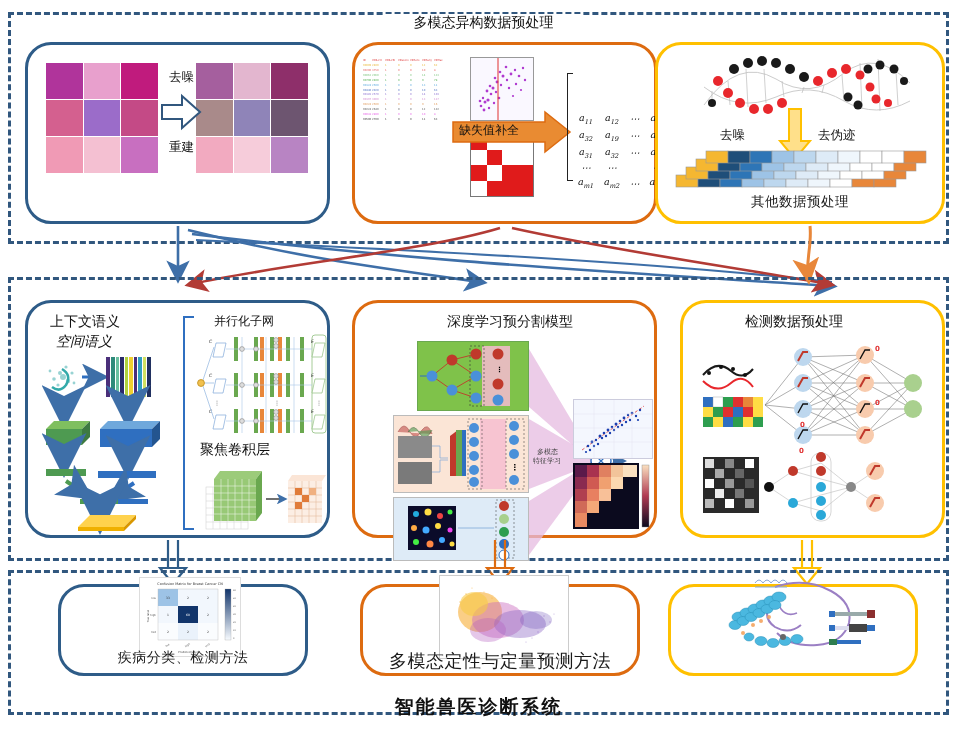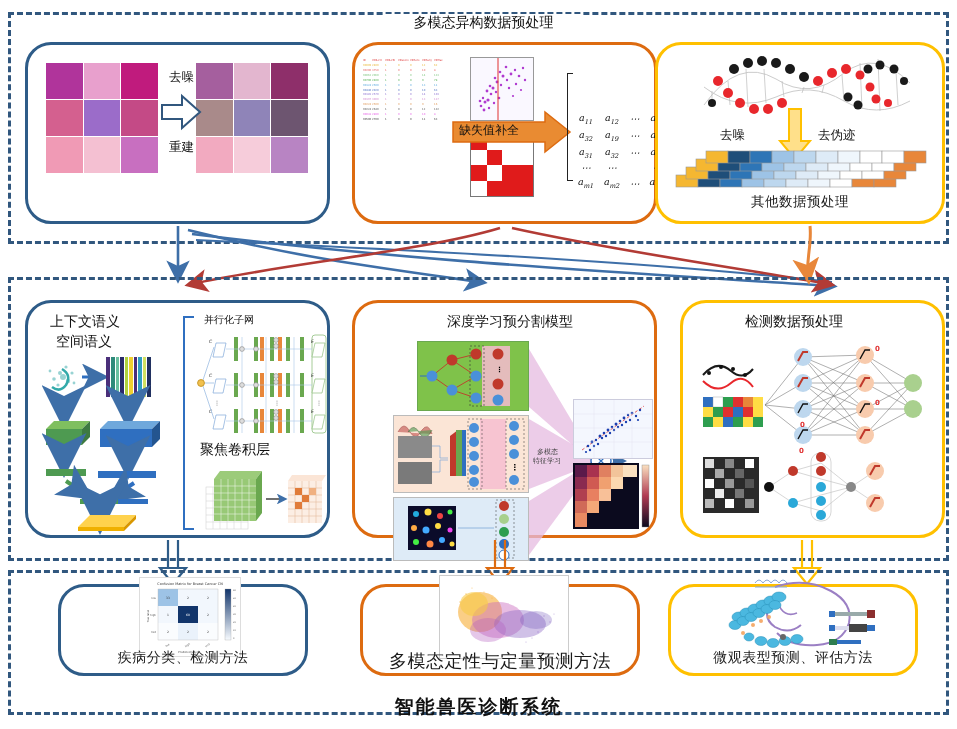--- a/index.html
+++ b/index.html
@@ -452,22 +452,22 @@
 
   <path d="M512 228 C 620 252, 740 268, 828 284" stroke="#B23B35" stroke-width="2.6" fill="none" marker-end="url(#ar)"></path>
 
   <path d="M810 226 C 812 244, 806 260, 808 276" stroke="#E8873A" stroke-width="3" fill="none" marker-end="url(#ao)"></path>
 </svg>
 
 <div class="band" id="band-model"></div>
 
 <div class="panel blue" style="left:25px;top:300px;width:305px;height:238px;">
   <div class="inline-lbl" style="left:22px;top:10px;font-size:14px;">上下文语义</div>
-  <div class="inline-lbl" style="left:28px;top:30px;font-size:14px;">空间语义</div>
-  <div class="inline-lbl" style="left:176px;top:10px;font-size:10px;">并行化子网</div>
+  <div class="inline-lbl" style="left:28px;top:30px;font-size:14px;font-style:italic;">空间语义</div>
+  <div class="inline-lbl" style="left:186px;top:10px;font-size:12px;">并行化子网</div>
   <div class="inline-lbl" style="left:172px;top:138px;font-size:14px;">聚焦卷积层</div>
 
   <svg class="ov" style="left:10px;top:48px;width:150px;height:180px;" viewBox="0 0 150 180">
     <g fill="#7fc9c9" opacity=".8">
       <circle cx="22" cy="22" r="2"></circle>
         <circle cx="28" cy="16" r="1.6"></circle>
         <circle cx="16" cy="28" r="1.8"></circle>
       <circle cx="30" cy="30" r="2.2"></circle>
         <circle cx="20" cy="34" r="1.6"></circle>
         <circle cx="34" cy="22" r="1.6"></circle>
@@ -1129,16 +1129,15 @@
       <rect x="136" y="37" width="14" height="4" fill="#9aa"></rect>
       <rect x="150" y="35" width="8" height="8" fill="#8B2E2E"></rect>
       <rect x="112" y="50" width="6" height="6" fill="#2F6FC0"></rect>
       <rect x="118" y="51" width="14" height="4" fill="#dde"></rect>
       <rect x="132" y="49" width="18" height="8" fill="#444"></rect>
       <rect x="150" y="50" width="8" height="6" fill="#2F6FC0"></rect>
       <rect x="112" y="64" width="8" height="6" fill="#2E7D4F"></rect>
       <rect x="120" y="65" width="24" height="4" fill="#2F6FC0"></rect>
     </g>
   </svg>
-  <div class="panel-caption" style="top:62px;font-size:14px;">微观表型预测、评估方法</div>
 </div>
 
 <div class="sys-title" style="top:694px;text-align:center;">智能兽医诊断系统</div>
 
 </body></html>

